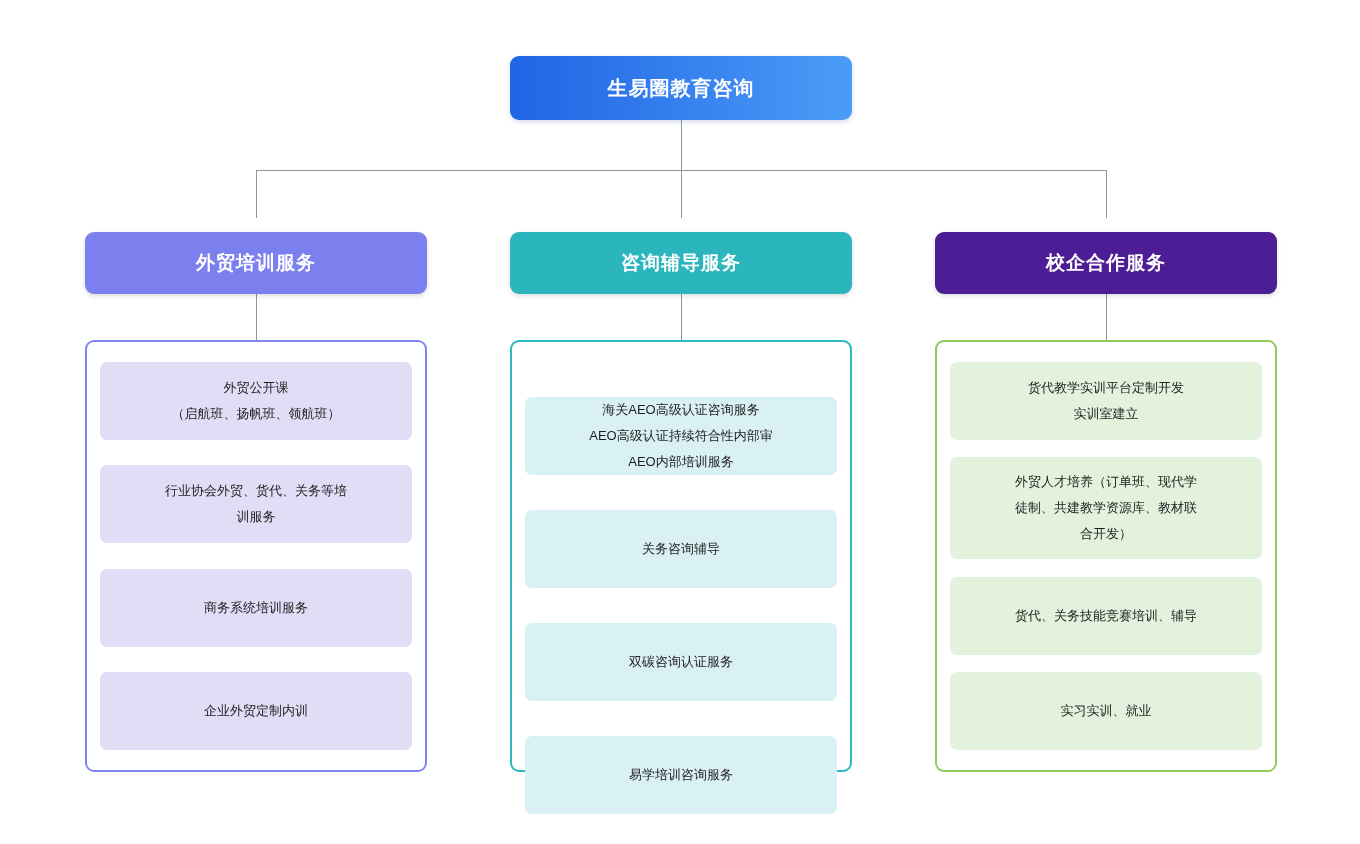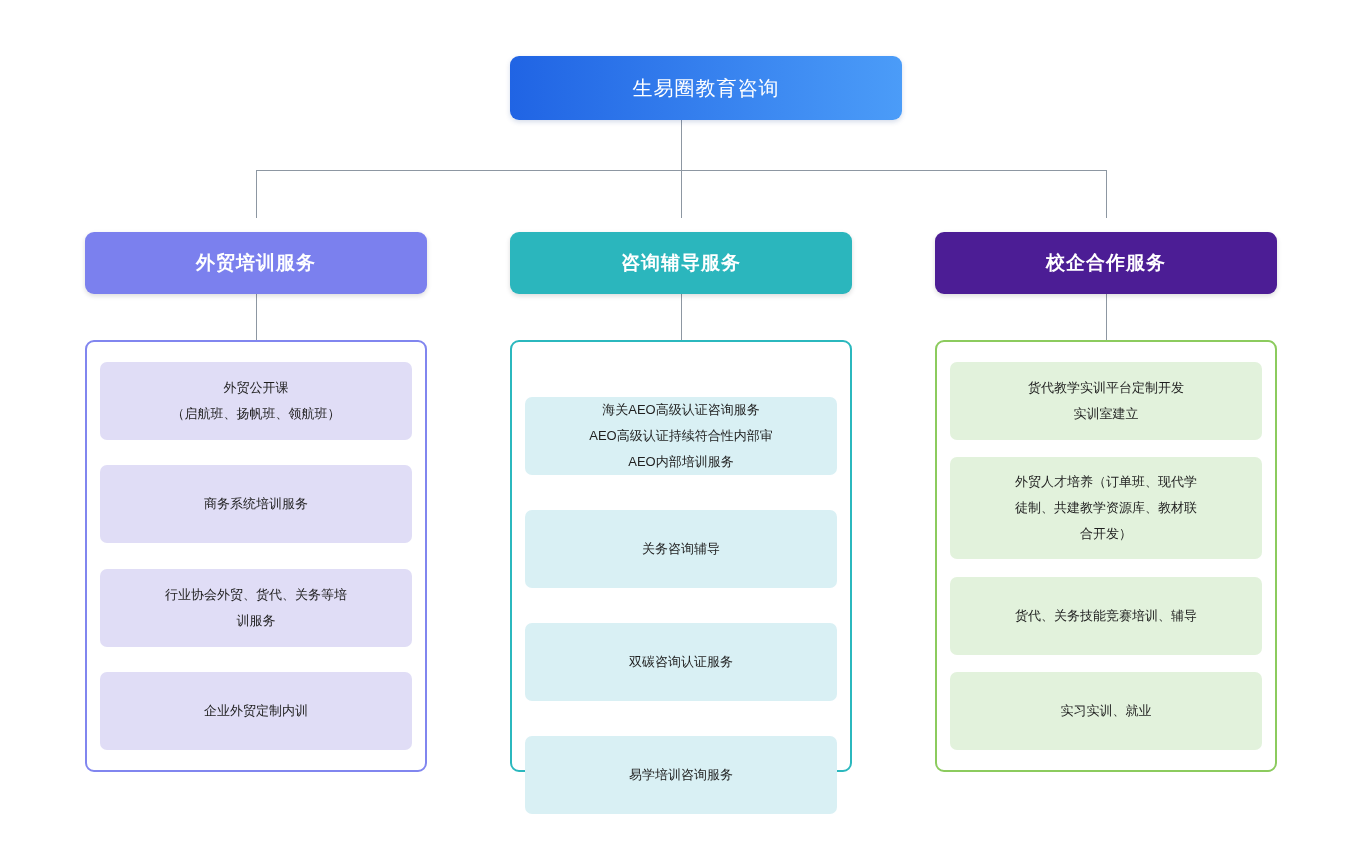--- a/index.html
+++ b/index.html
@@ -20,26 +20,26 @@
     position: absolute;
     background: #8d97a2;
   }
   .line.v { width: 1px; }
   .line.h { height: 1px; }
 
   
   .root-node {
     position: absolute;
     left: 510px; top: 56px;
-    width: 392px; height: 64px;
+    width: 342px; height: 64px;
     background: linear-gradient(90deg, #2064e4 0%, #4b9cf8 100%);
     border-radius: 9px;
     display: flex; align-items: center; justify-content: center;
     color: #ffffff;
-    font-size: 20px; font-weight: 400;
+    font-size: 20px; font-weight: 700;
     letter-spacing: 1px;
     box-shadow: 0 2px 5px rgba(20, 60, 140, 0.18);
   }
 
   
   .branch-header {
     position: absolute;
     top: 218px;
     width: 342px; height: 62px;
     border-radius: 9px;
@@ -115,25 +115,25 @@
   <div class="branch-header bh-3">
     <span>校企合作服务</span>
   </div>
 
   <div class="branch-container bc-1">
     <div class="item">
       <span>外贸公开课
 （启航班、扬帆班、领航班）</span>
     </div>
     <div class="item">
-      <span>商务系统培训服务</span>
+      <span>行业协会外贸、货代、关务等培
+训服务</span>
     </div>
     <div class="item">
-      <span>行业协会外贸、货代、关务等培
-训服务</span>
+      <span>商务系统培训服务</span>
     </div>
     <div class="item">
       <span>企业外贸定制内训</span>
     </div>
   </div>
 
   <div class="branch-container bc-2">
     <div class="item">
       <span>海关AEO高级认证咨询服务
 AEO高级认证持续符合性内部审

